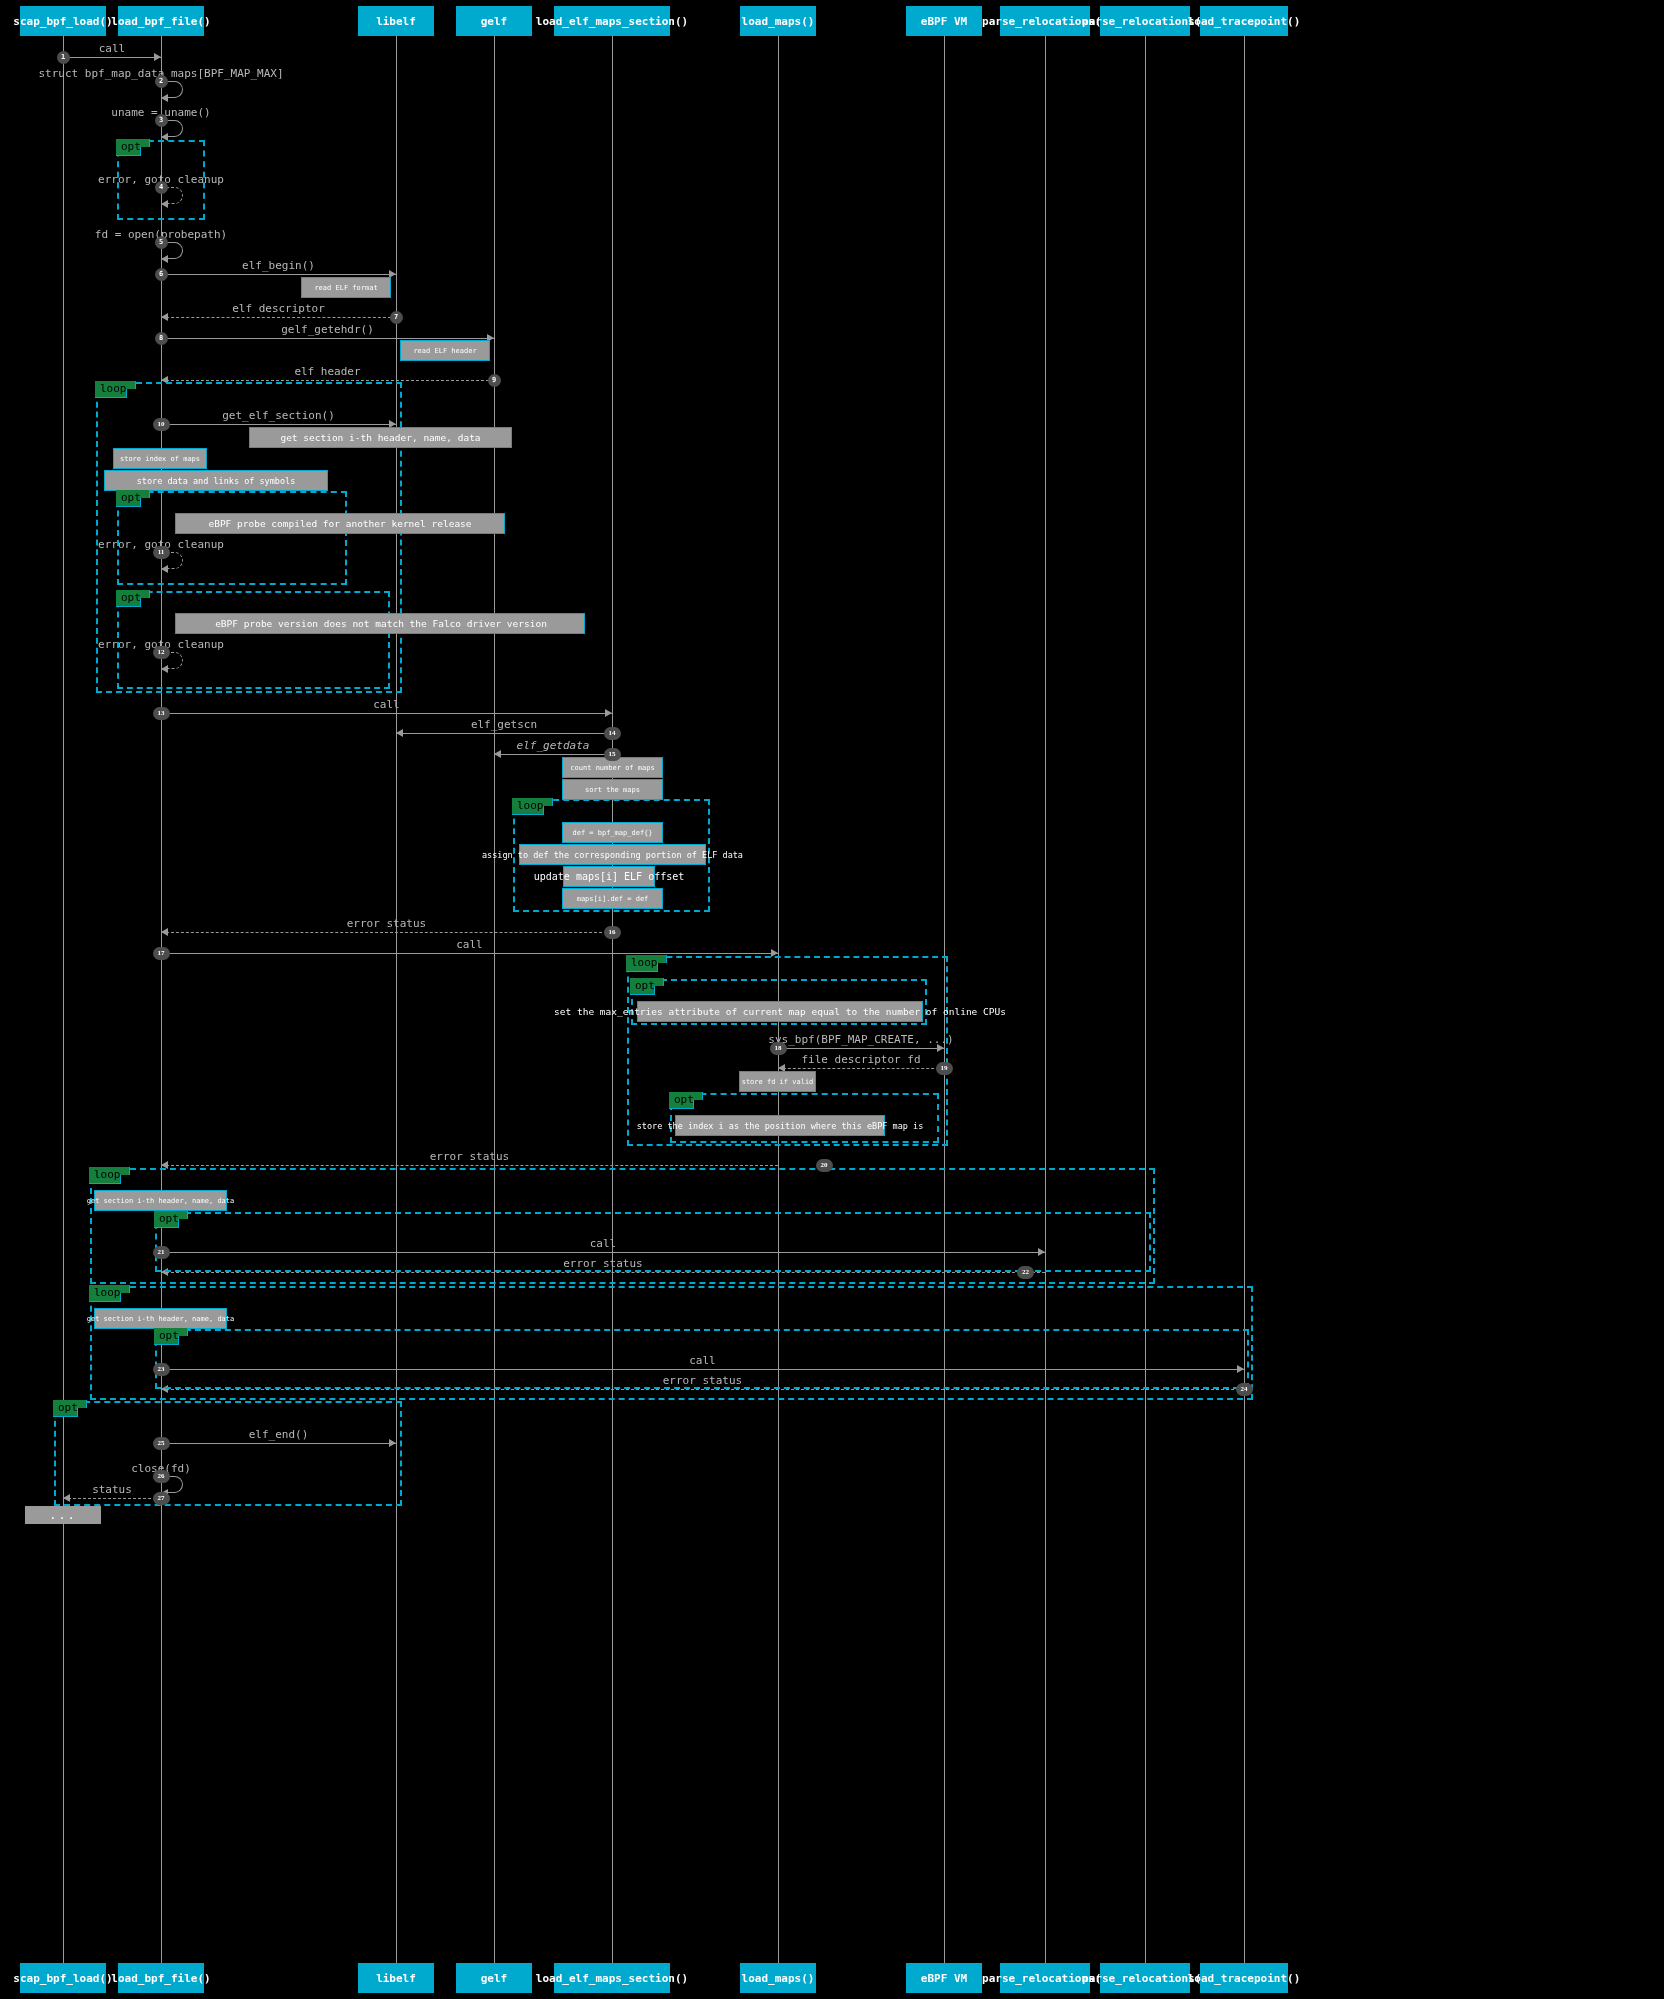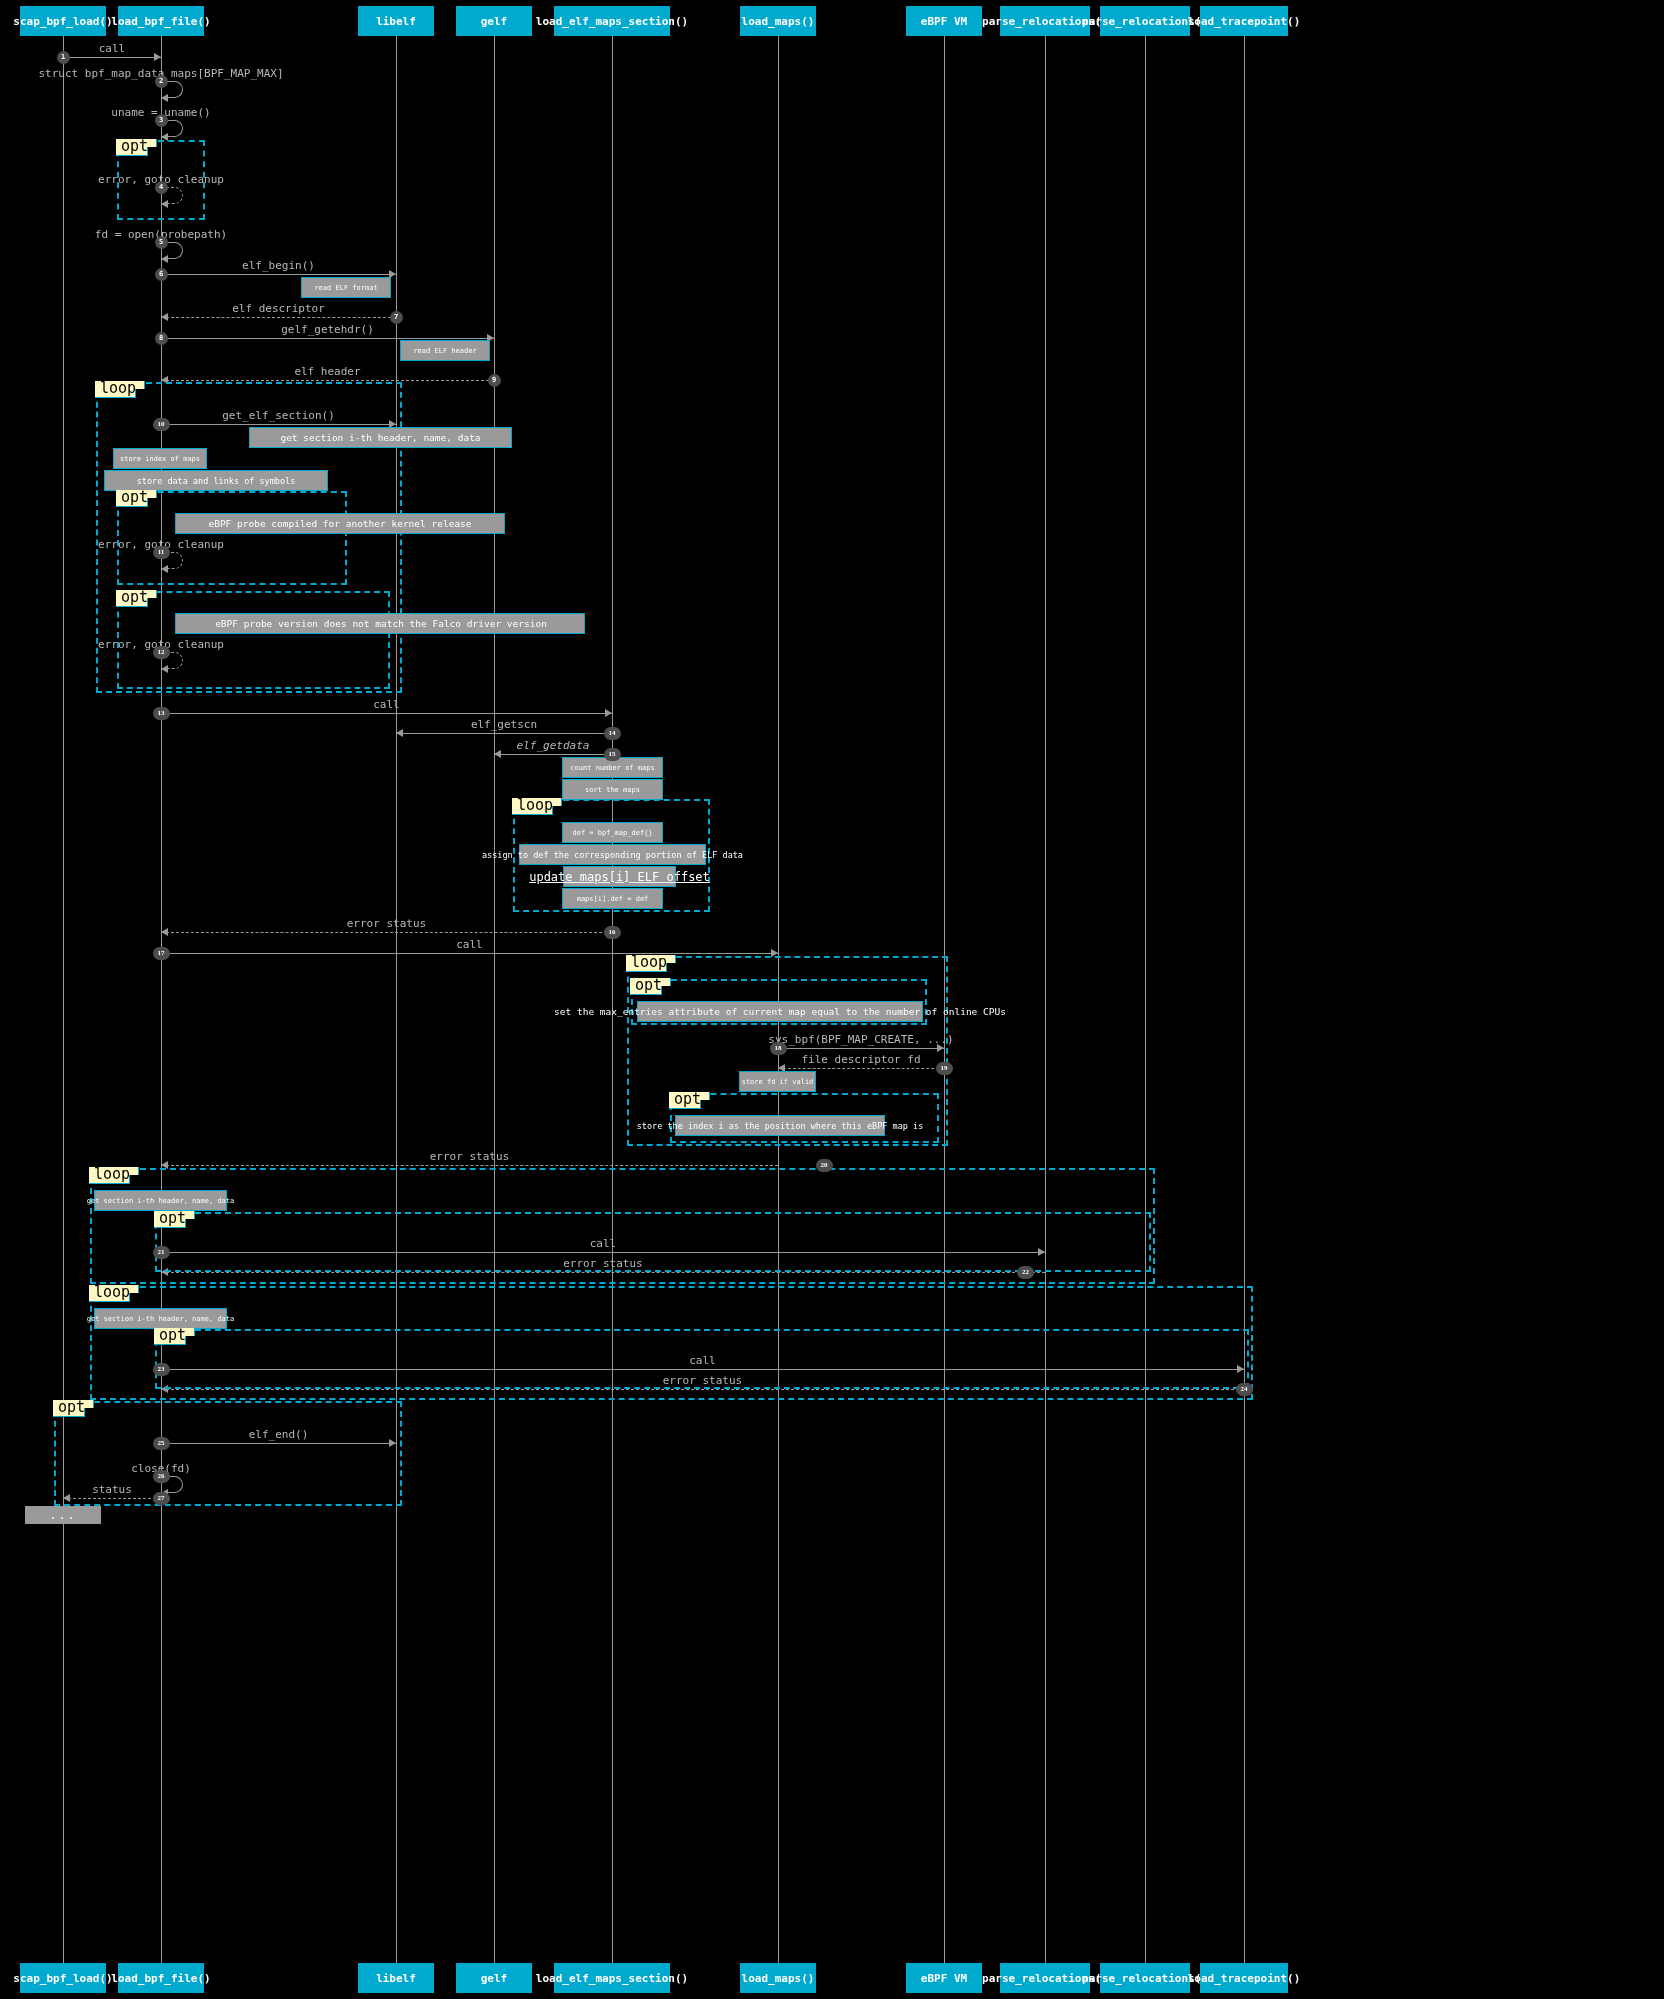--- a/index.html
+++ b/index.html
@@ -59,23 +59,23 @@
   .notebox{
     background:#9a9a9a;color:#ffffff;border:1px solid #00A9CE;
     display:flex;align-items:center;justify-content:center;
     font-size:10.5px;white-space:nowrap;padding:0 8px;
     box-sizing:border-box;z-index:5;
   }
 
   
   .frame{border:2px dashed #00A9CE;z-index:3;background:transparent;}
   .frame-label{
-    position:absolute;background:#fef9c3;color:#000;
+    position:absolute;background:#15803d;color:#000;
     border:1.5px solid #00A9CE;border-top:none;border-left:none;
-    font-size:15px;padding:1px 8px 2px 5px;line-height:13px;
+    font-size:11px;padding:1px 8px 2px 5px;line-height:13px;
     z-index:7;font-family:"DejaVu Sans Mono","Liberation Mono",monospace;
   }
   .frame-label::after{
     content:"";position:absolute;right:-1px;bottom:-1px;
     width:9px;height:9px;background:#000;
     border-left:1.5px solid #00A9CE;
     transform:rotate(0deg);
   }
 
   .ellipsis{
@@ -256,21 +256,21 @@
     <div class="abs notebox" style="left: 400px; top: 340px; width: 90px; height: 21px; font-size: 7px;">read ELF header</div>
     <div class="abs notebox" style="left: 249px; top: 427px; width: 263px; height: 21px; font-size: 9.5px;">get section i-th header, name, data</div>
     <div class="abs notebox" style="left: 113px; top: 448px; width: 94px; height: 21px; font-size: 7px;">store index of maps</div>
     <div class="abs notebox" style="left: 104px; top: 470px; width: 224px; height: 21px; font-size: 8.5px;">store data and links of symbols</div>
     <div class="abs notebox" style="left: 175px; top: 513px; width: 330px; height: 21px; font-size: 9.5px;">eBPF probe compiled for another kernel release</div>
     <div class="abs notebox" style="left: 175px; top: 613px; width: 410px; height: 21px; font-size: 9.5px; padding-left: 10px;">eBPF probe version does not match the Falco driver version</div>
     <div class="abs notebox" style="left: 562px; top: 757px; width: 101px; height: 21px; font-size: 7px;">count number of maps</div>
     <div class="abs notebox" style="left: 562px; top: 779px; width: 101px; height: 21px; font-size: 7px;">sort the maps</div>
     <div class="abs notebox" style="left: 562px; top: 822px; width: 101px; height: 21px; font-size: 7px;">def = bpf_map_def{}</div>
     <div class="abs notebox" style="left: 519px; top: 844px; width: 187px; height: 21px; font-size: 8.5px;">assign to def the corresponding portion of ELF data</div>
-    <div class="abs notebox" style="left: 563px; top: 866px; width: 113px; height: 21px; font-size: 12px; text-decoration: underline;">update maps[i] ELF offset</div>
+    <div class="abs notebox" style="left: 563px; top: 866px; width: 92px; height: 21px; font-size: 10px;">update maps[i] ELF offset</div>
     <div class="abs notebox" style="left: 562px; top: 888px; width: 101px; height: 21px; font-size: 7px;">maps[i].def = def</div>
     <div class="abs notebox" style="left: 637px; top: 1001px; width: 286px; height: 21px; font-size: 9.5px;">set the max_entries attribute of current map equal to the number of online CPUs</div>
     <div class="abs notebox" style="left: 739px; top: 1071px; width: 77px; height: 21px; font-size: 7px;">store fd if valid</div>
     <div class="abs notebox" style="left: 675px; top: 1115px; width: 210px; height: 21px; font-size: 8.5px;">store the index i as the position where this eBPF map is</div>
     <div class="abs notebox" style="left: 94px; top: 1190px; width: 133px; height: 21px; font-size: 7px;">get section i-th header, name, data</div>
     <div class="abs notebox" style="left: 94px; top: 1308px; width: 133px; height: 21px; font-size: 7px;">get section i-th header, name, data</div>
     <div class="abs ellipsis" style="left:25px;top:1506px;width:76px;height:18px;">...</div>
   </div>
 
 </body></html>

